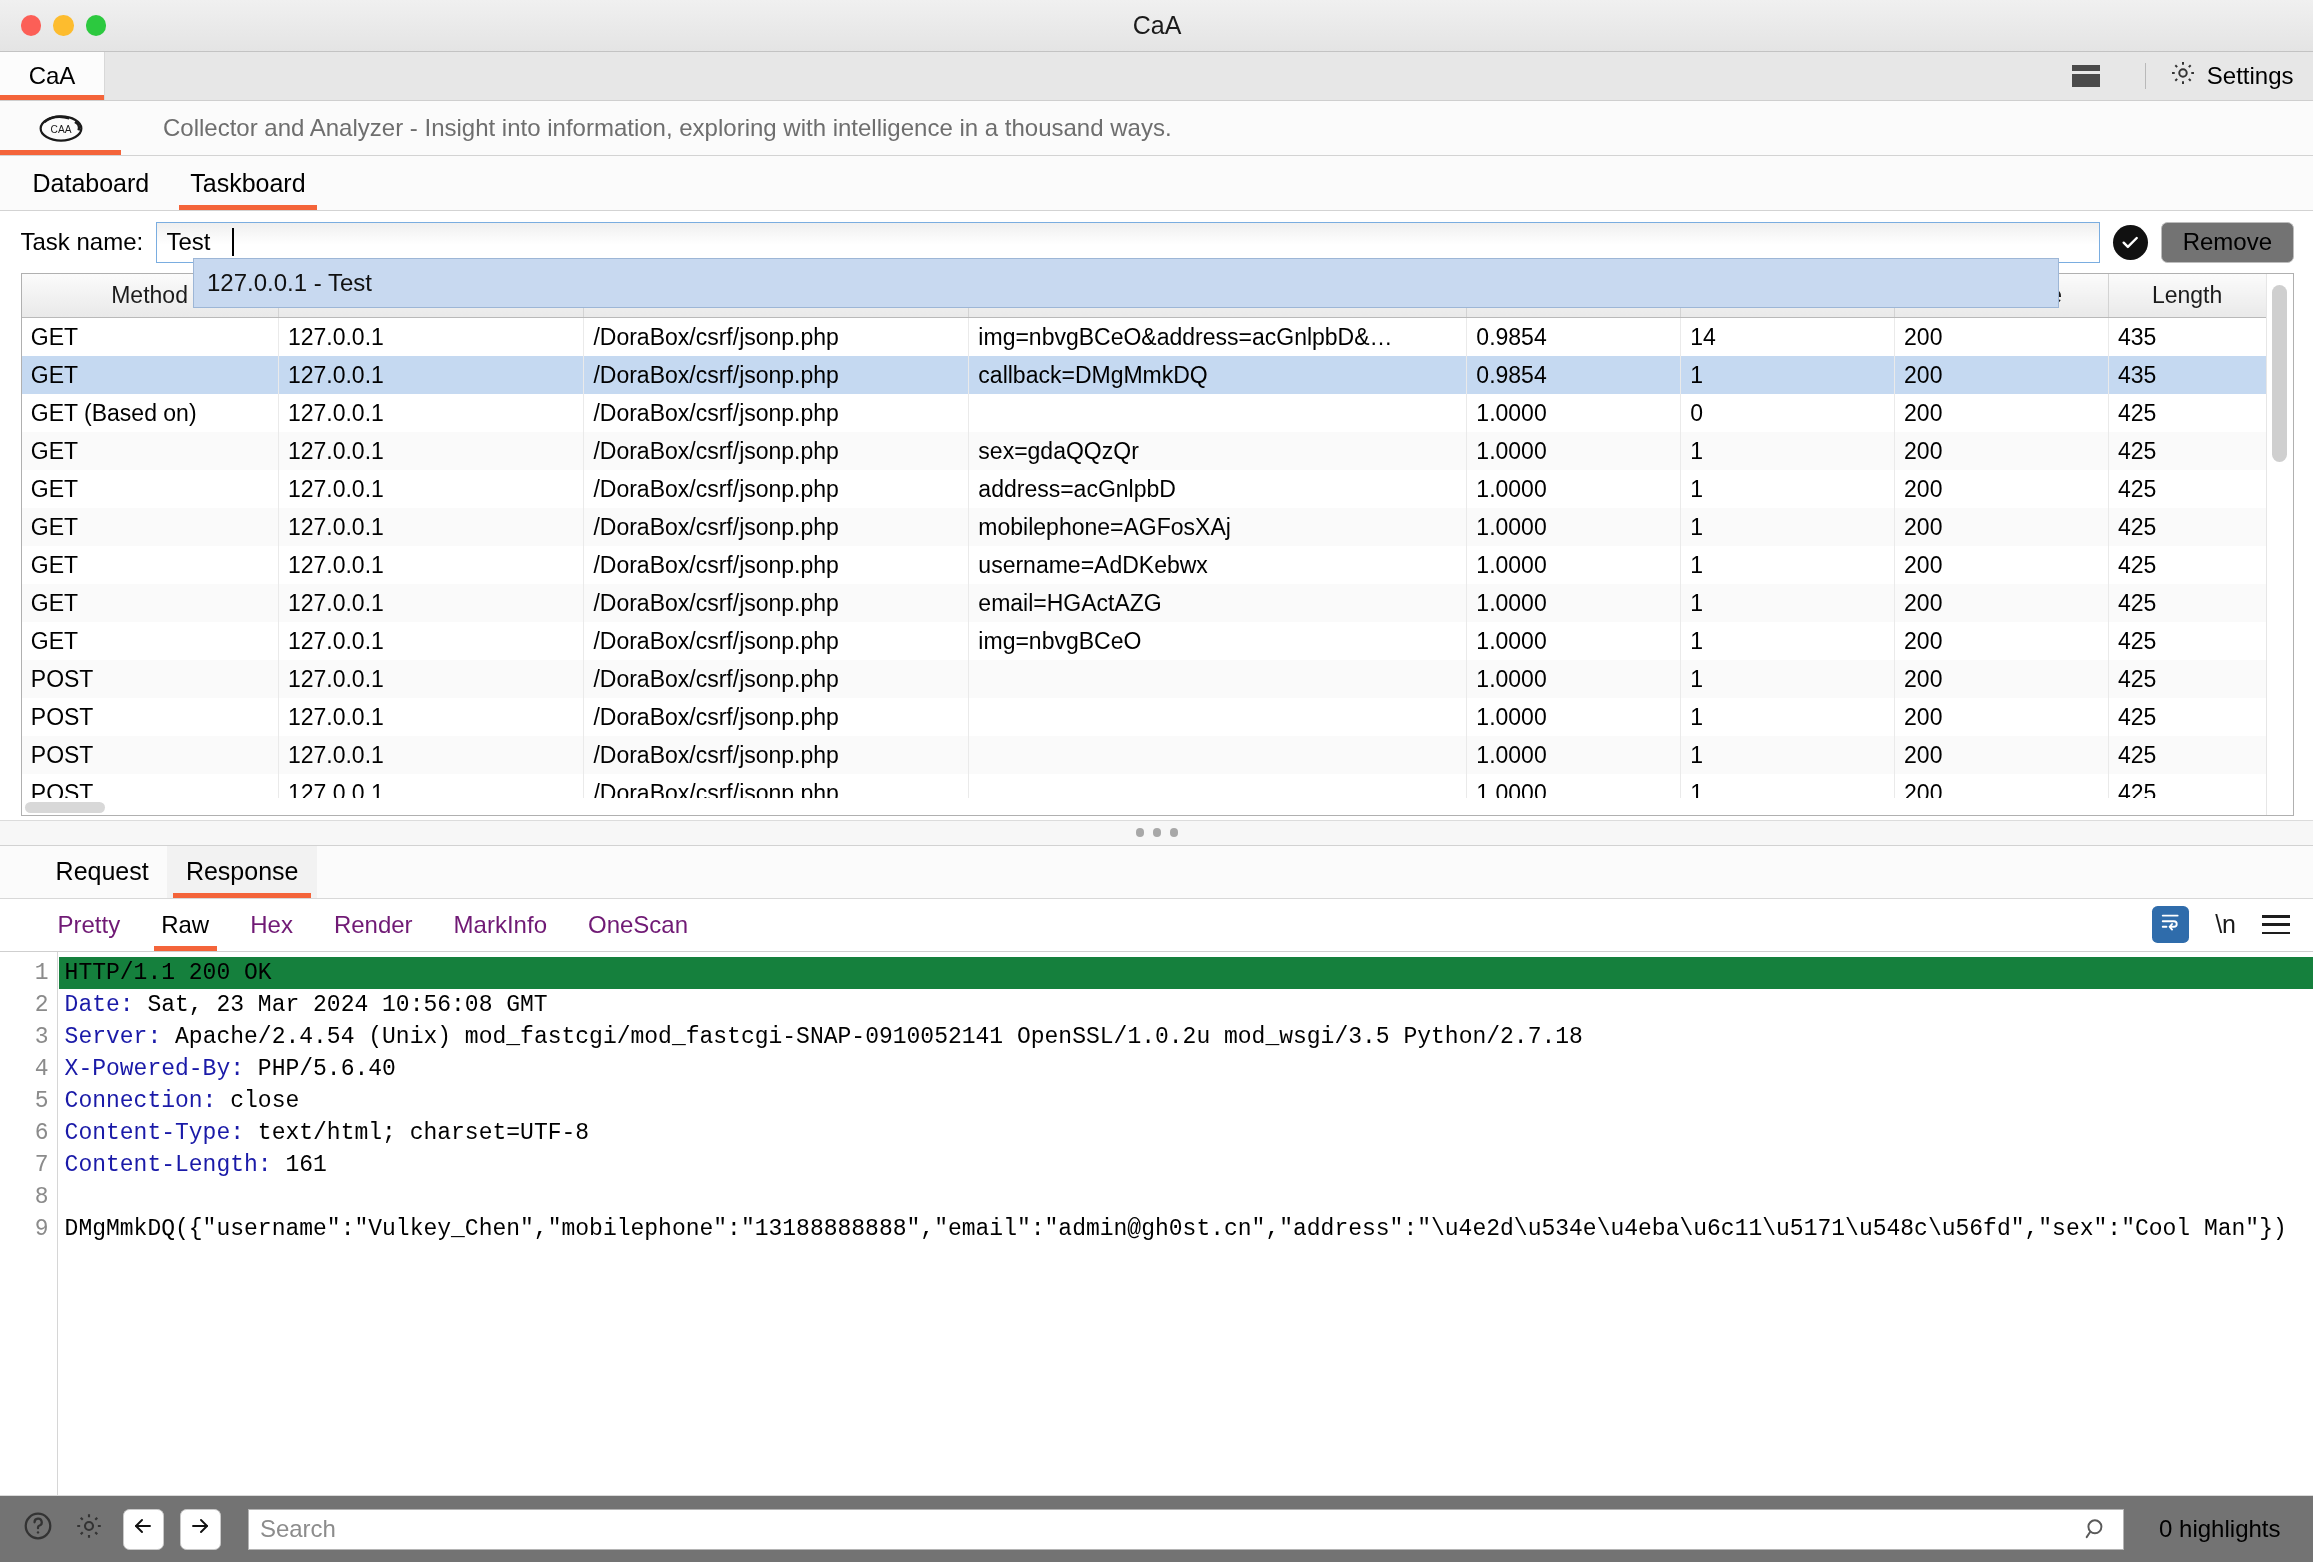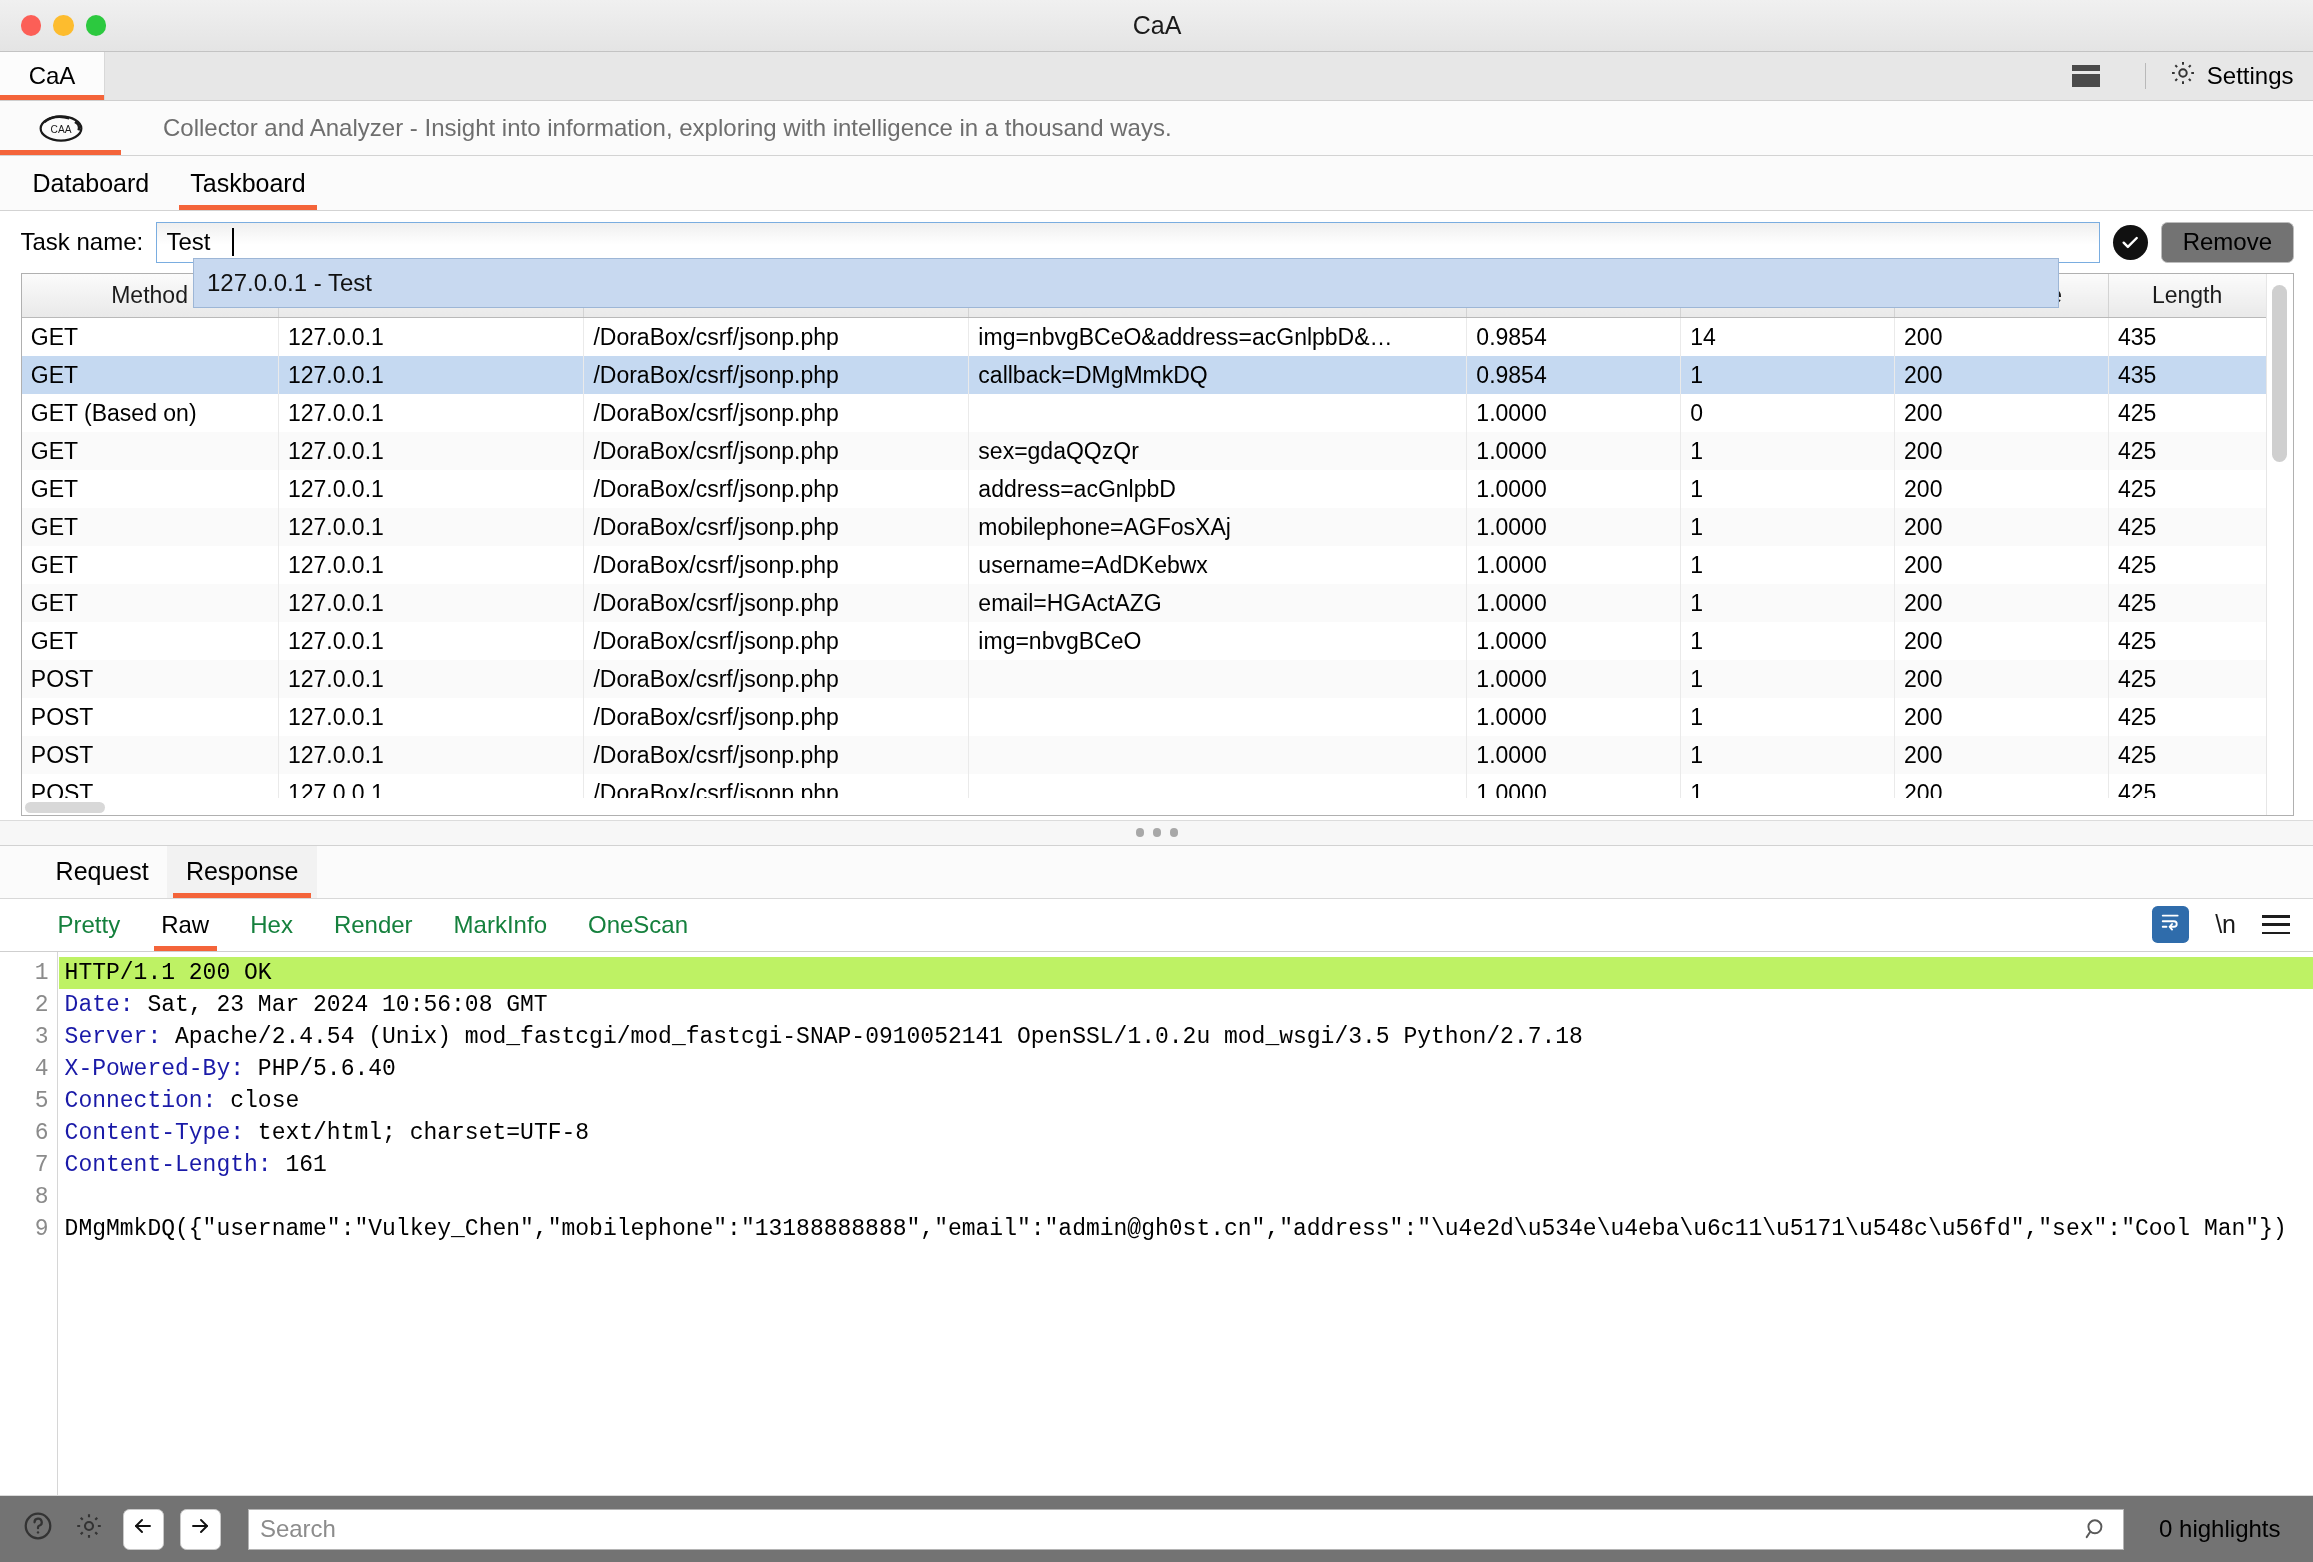--- a/index.html
+++ b/index.html
@@ -363,21 +363,21 @@
     display: flex;
     align-items: stretch;
     padding-left: 37px;
     border-bottom: 0.9px solid #cfcfcf;
   }
   .vtab {
     padding: 0 20.5px;
     display: flex;
     align-items: center;
     font-size: 24px;
-    color: #15803d;
+    color: #701a75;
     position: relative;
   }
   .vtab.active { color: #000; }
   .vtab.active::after {
     content: "";
     position: absolute;
     left: 13px; right: 13px; bottom: 0;
     height: 4.7px;
     background: #f4643a;
   }
@@ -430,21 +430,21 @@
     color: #8b8b8b;
     height: 32px;
   }
   .gutter div.wrapped { height: 63px; }
   .codebody {
     position: absolute;
     left: 59px; right: 0; top: 0; bottom: 0;
     padding-top: 5.6px;
   }
   .cline { height: 32px; white-space: pre; padding-left: 5.6px; }
-  .cline.first { background: #bef264; }
+  .cline.first { background: #15803d; }
   .cline.wrapline { height: 63px; white-space: pre-wrap; word-break: break-all; }
   .hdrkey { color: #1a1aa8; }
 
   
   .bottombar {
     position: absolute;
     left: 0; right: 0; bottom: 0;
     height: 67px;
     background: #737373;
     border-top: 0.9px solid #dadada;

